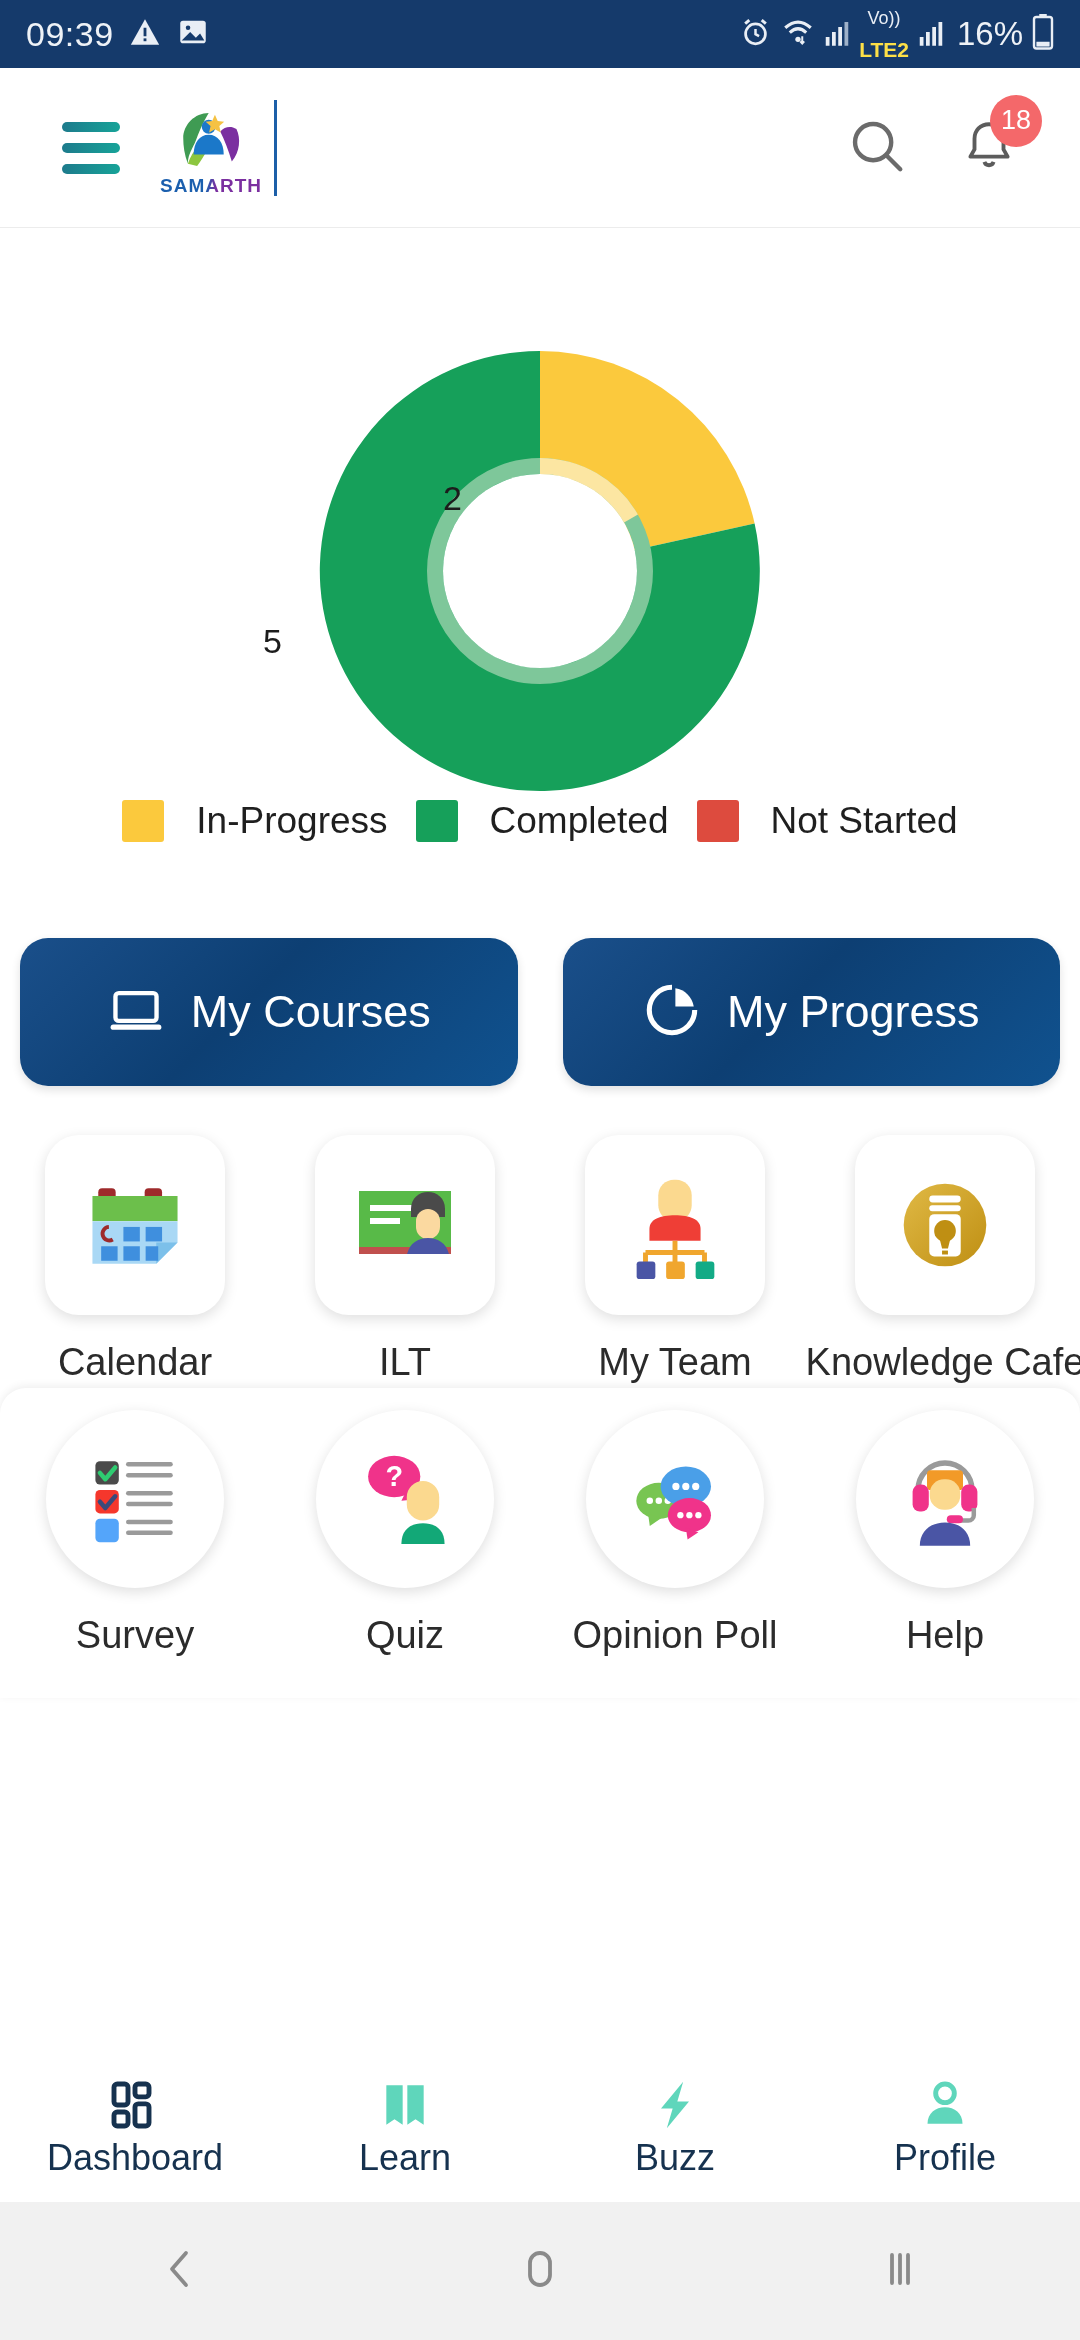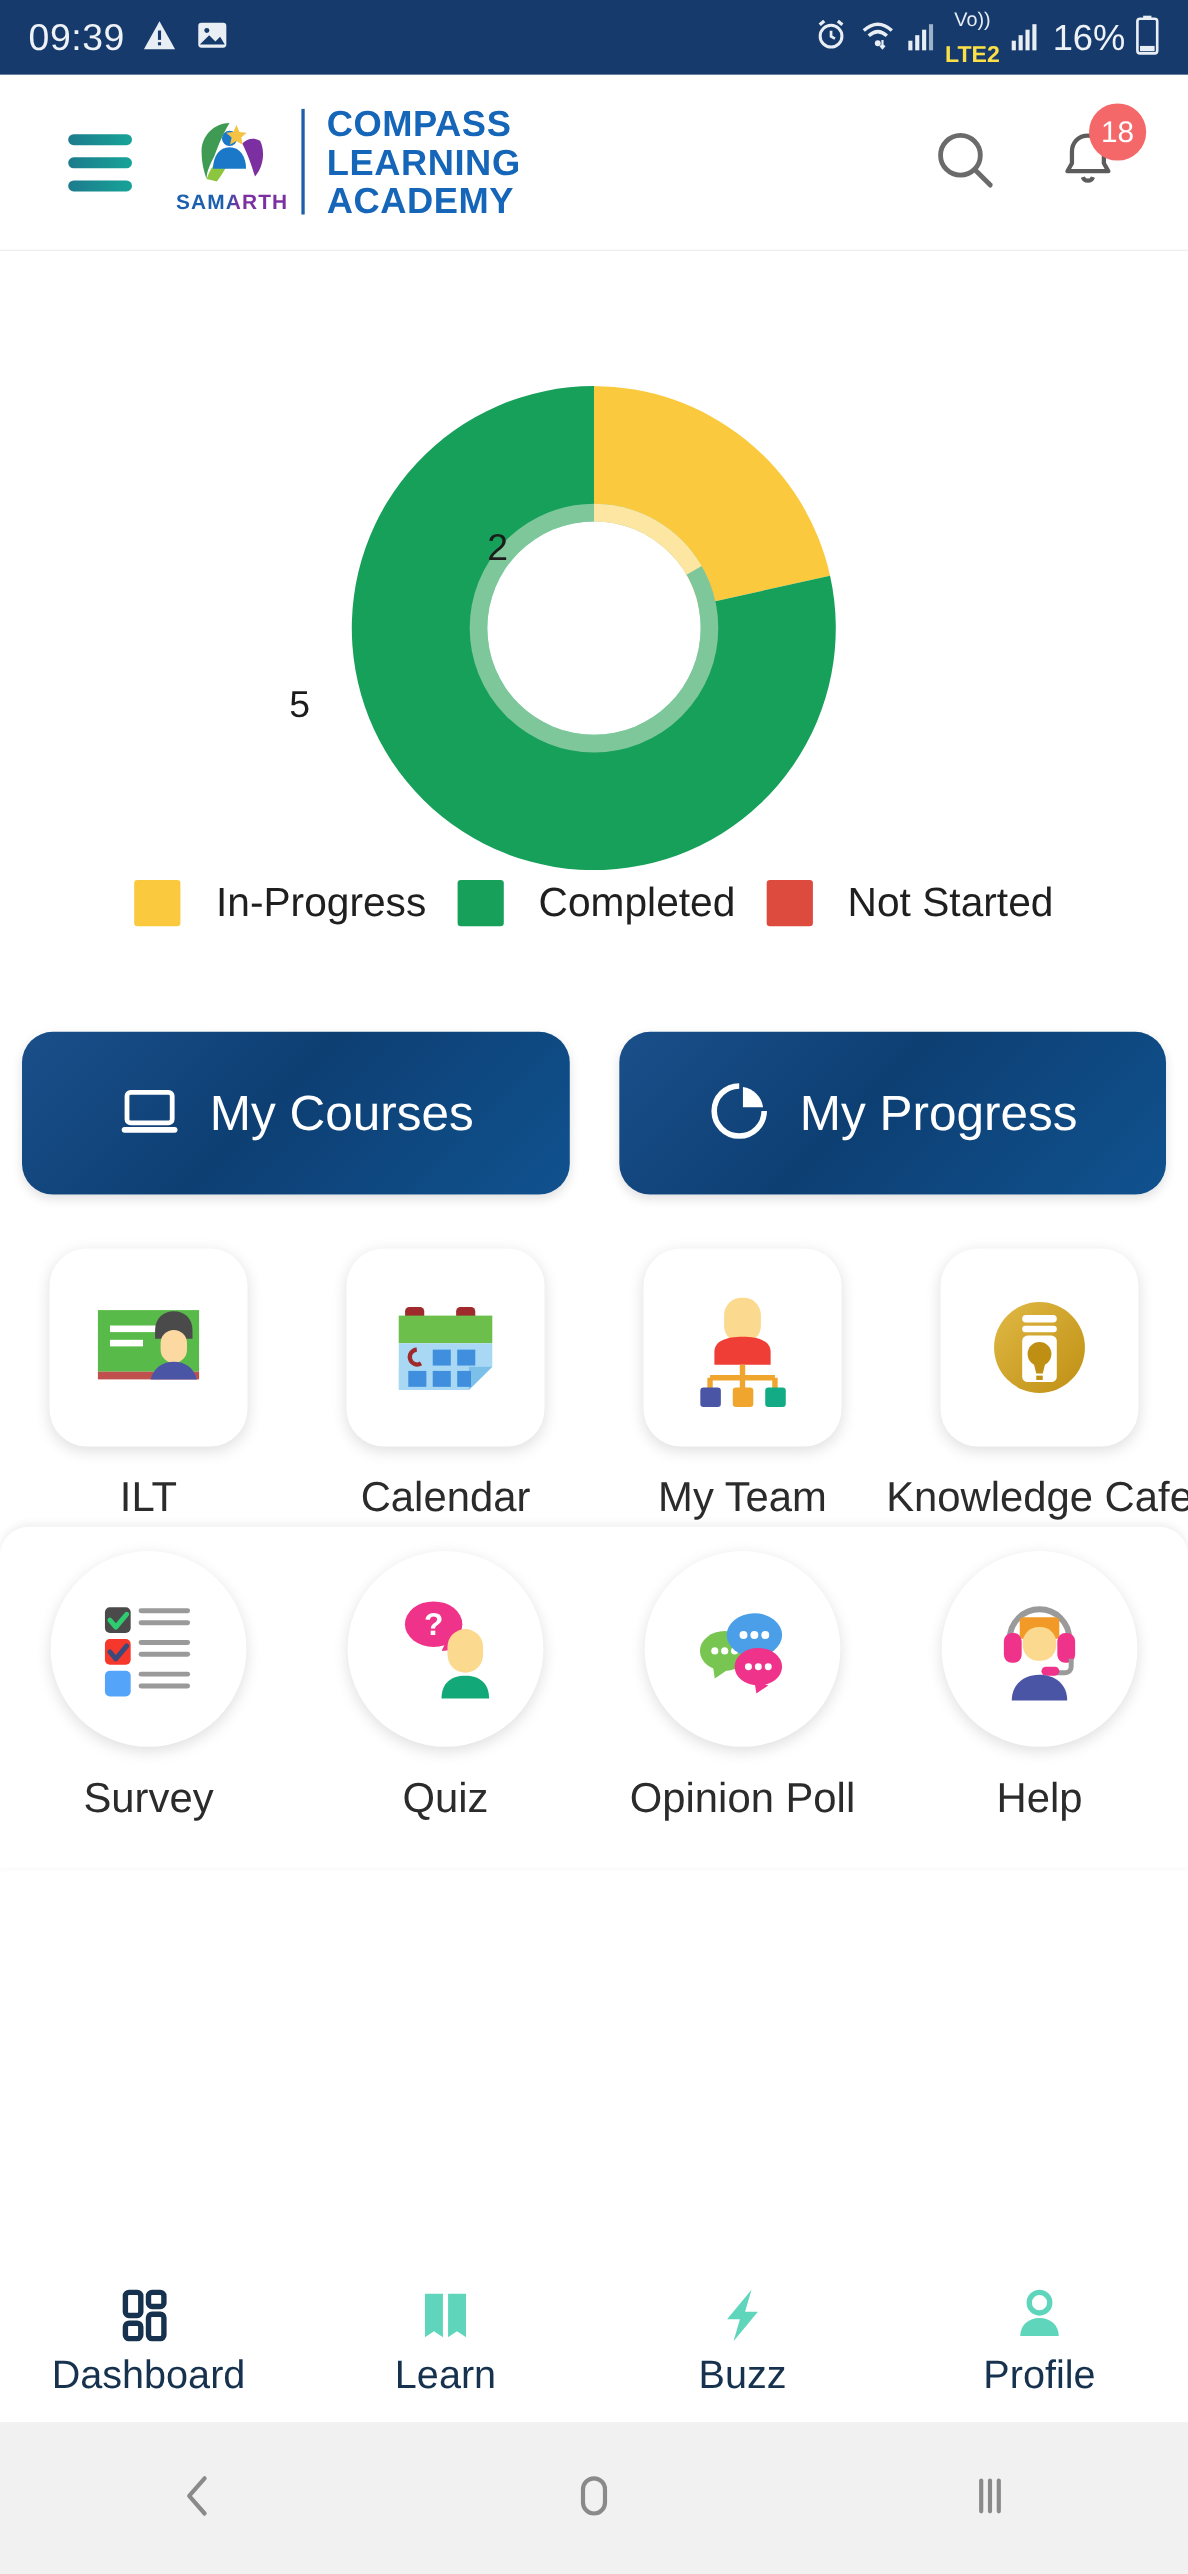--- a/index.html
+++ b/index.html
@@ -175,25 +175,20 @@
           <path d="M8 34 C8 22 18 12 30 12 C24 22 22 28 18 38 C14 46 12 50 12 56 C9 48 8 41 8 34 Z" fill="#3f9b53"></path>
           <path d="M54 26 C58 34 57 46 50 54 C47 44 44 36 40 28 C44 24 49 23 54 26 Z" fill="#7b2fa0"></path>
           <path d="M12 56 C16 44 24 36 34 32 C30 42 26 50 20 58 Z" fill="#8cc63f"></path>
           <circle cx="30" cy="24" r="6" fill="#1b78c9"></circle>
           <path d="M30 31 C22 31 17 38 17 48 L43 48 C43 38 38 31 30 31 Z" fill="#1b78c9"></path>
           <path d="M33 19 L35.4 13.6 L37.8 19 L43.4 19.6 L39.2 23.4 L40.4 29 L35.4 26.1 L30.4 29 L31.6 23.4 L27.4 19.6 Z" fill="#f5c243"></path>
         </svg>
         <span class="samarth-text">SAMARTH</span>
       </div>
       <div class="brand-divider"></div>
-      <div class="brand-words">
-        <div>COMPASS</div>
-        <div>LEARNING</div>
-        <div>ACADEMY</div>
-      </div>
     </div>
 
     <div class="appbar-actions">
       <span>
         <svg width="62" height="62" viewBox="0 0 24 24">
             <circle cx="10.5" cy="10.5" r="7" fill="none" stroke="#6b6b6b" stroke-width="1.7"></circle>
             <path d="M15.6 15.6 L21 21" stroke="#6b6b6b" stroke-width="1.7" stroke-linecap="round"></path>
           </svg>
       </span>
       <span class="bell-wrap">
@@ -250,52 +245,52 @@
         <svg width="58" height="58" viewBox="0 0 24 24">
             <path d="M12 2.6 A9.4 9.4 0 1 0 21.4 12" fill="none" stroke="#ffffff" stroke-width="2.1"></path>
             <path d="M13.4 3 A9 9 0 0 1 21 10.6 L13.4 10.6 Z" fill="#ffffff"></path>
           </svg>
       </span>
       <span class="cta-label">My Progress</span>
     </div>
   </div>
 
   <div class="tiles-one">
-    <div class="tile">
-      <div class="tile-badge-sq">
-        <svg width="120" height="120" viewBox="0 0 120 120">
-          <rect x="14" y="26" width="92" height="56" fill="#58ba48"></rect>
-          <rect x="14" y="82" width="92" height="7" fill="#c0504d"></rect>
-          <rect x="25" y="40" width="42" height="6" fill="#ffffff"></rect>
-          <rect x="25" y="53" width="30" height="6" fill="#ffffff"></rect>
-          <path d="M66 44 c0-11 8-17 17-17 s17 6 17 17 v8 H66 Z" fill="#4a4a4a"></path>
-          <rect x="71" y="44" width="24" height="30" rx="12" fill="#fbd9a0"></rect>
-          <path d="M62 89 c3-11 11-16 21-16 s18 5 21 16 Z" fill="#4a55a5"></path>
-        </svg>
-      </div>
-      <span class="tile-label">ILT</span>
-    </div>
-
     <div class="tile">
       <div class="tile-badge-sq">
         <svg width="116" height="116" viewBox="0 0 120 120">
           <rect x="22" y="22" width="18" height="24" rx="4" fill="#9e2a2b"></rect>
           <rect x="70" y="22" width="18" height="24" rx="4" fill="#9e2a2b"></rect>
           <rect x="16" y="30" width="88" height="26" fill="#6cbf4b"></rect>
           <path d="M16 56 H104 V78 L82 100 H16 Z" fill="#a9d8f5"></path>
           <path d="M104 78 L82 100 V78 Z" fill="#7cc0ea"></path>
           <rect x="48" y="62" width="17" height="15" fill="#3f8fde"></rect>
           <rect x="71" y="62" width="17" height="15" fill="#3f8fde"></rect>
           <rect x="25" y="82" width="17" height="15" fill="#3f8fde"></rect>
           <rect x="48" y="82" width="17" height="15" fill="#3f8fde"></rect>
           <rect x="71" y="82" width="13" height="15" fill="#3f8fde"></rect>
           <path d="M33 62 a7 7 0 1 0 4 13" fill="none" stroke="#9e2a2b" stroke-width="4"></path>
         </svg>
       </div>
       <span class="tile-label">Calendar</span>
+    </div>
+
+    <div class="tile">
+      <div class="tile-badge-sq">
+        <svg width="120" height="120" viewBox="0 0 120 120">
+          <rect x="14" y="26" width="92" height="56" fill="#58ba48"></rect>
+          <rect x="14" y="82" width="92" height="7" fill="#c0504d"></rect>
+          <rect x="25" y="40" width="42" height="6" fill="#ffffff"></rect>
+          <rect x="25" y="53" width="30" height="6" fill="#ffffff"></rect>
+          <path d="M66 44 c0-11 8-17 17-17 s17 6 17 17 v8 H66 Z" fill="#4a4a4a"></path>
+          <rect x="71" y="44" width="24" height="30" rx="12" fill="#fbd9a0"></rect>
+          <path d="M62 89 c3-11 11-16 21-16 s18 5 21 16 Z" fill="#4a55a5"></path>
+        </svg>
+      </div>
+      <span class="tile-label">ILT</span>
     </div>
 
     <div class="tile">
       <div class="tile-badge-sq">
         <svg width="118" height="118" viewBox="0 0 120 120">
           <rect x="43" y="14" width="34" height="42" rx="16" fill="#fbd98f"></rect>
           <path d="M34 64 c0-10 11-14 26-14 s26 4 26 14 v12 H34 Z" fill="#ef3e36"></path>
           <path d="M60 76 v12 M30 88 h60 M30 88 v10 M60 88 v10 M90 88 v10" stroke="#f0a62e" stroke-width="5" fill="none"></path>
           <rect x="21" y="97" width="19" height="18" rx="3" fill="#4a55a5"></rect>
           <rect x="51" y="97" width="19" height="18" rx="3" fill="#f0a62e"></rect>

